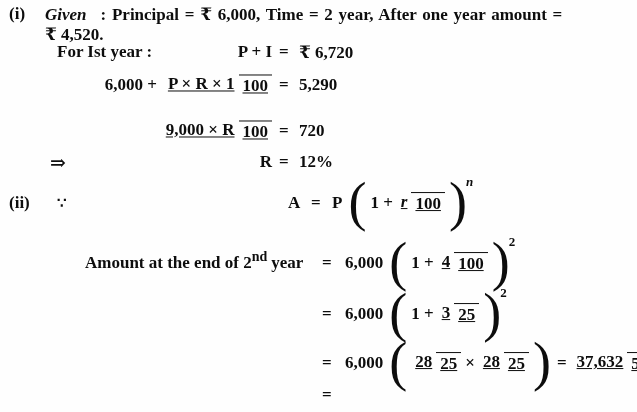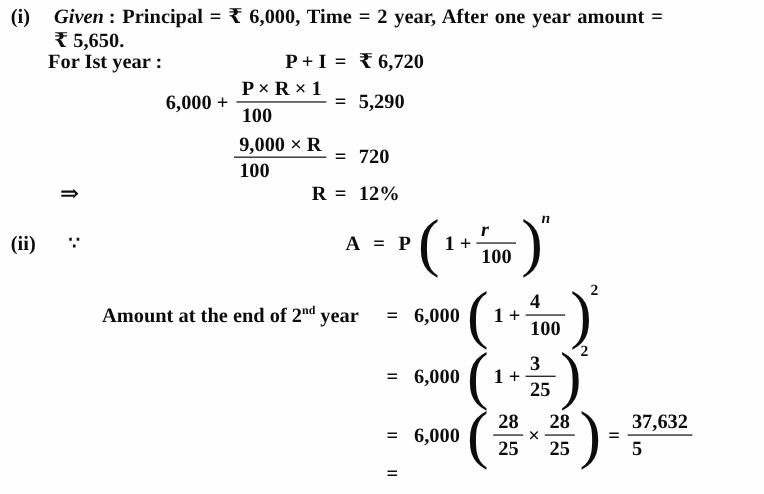--- a/index.html
+++ b/index.html
@@ -8,47 +8,47 @@
     font-family:"Liberation Serif","DejaVu Serif",serif;
     font-weight:700;font-size:17px;color:#0d0d0d;overflow:hidden;
   }
   .abs{position:absolute;white-space:nowrap;}
   .row{position:absolute;left:0;width:637px;}
   .atom{position:absolute;top:50%;transform:translateY(-50%);white-space:nowrap;}
   .lhs1{position:absolute;right:365px;top:50%;transform:translateY(-50%);
         display:flex;align-items:center;gap:7px;white-space:nowrap;}
   .rhsflex{position:absolute;top:50%;transform:translateY(-50%);
         display:flex;align-items:center;gap:6px;white-space:nowrap;}
-  .frac{display:inline-flex;flex-direction:column;text-align:left;line-height:1.12;}
+  .frac{display:inline-flex;text-align:center;line-height:1.12;text-decoration:underline;}
   .frac .num{padding:0 4px 1px;}
   .frac .den{border-top:1.7px solid #0d0d0d;padding:1px 4px 0;}
   .bigp{font-size:54px;font-weight:400;line-height:0.85;}
   .pgroup{display:inline-flex;align-items:center;gap:4px;}
   .pexp{align-self:flex-start;font-size:13px;line-height:1;margin-left:-5px;margin-top:-5px;}
   .it{font-style:italic;}
-  .sup{font-size:10px;vertical-align:super;line-height:0;}
+  .sup{font-size:14px;vertical-align:super;line-height:0;}
   .imp{font-size:19px;}
   .because{font-size:15px;}
-  .giventext{margin-left:4px;word-spacing:1.5px;}
+  .giventext{margin-left:14px;word-spacing:1.5px;}
   .tail{margin-left:4px;font-family:Liberation Serif, serif;}
 </style>
 </head>
 <body>
 
 <div class="page">
 
   <div class="abs" style="top:4px;left:9px">(i)</div>
   <div class="abs" style="top:4px;left:45px">
     <span class="it">Given</span><span class="giventext">: Principal = ₹ 6,000, Time = 2 year, After one year amount =</span>
   </div>
 
-  <div class="abs" style="top:24px;left:45px">₹ 5,650.</div>
+  <div class="abs" style="top:24px;left:45px">₹ 4,520.</div>
 
   <div class="row" style="top:41px;height:22px">
-    <span class="atom" style="left:40px">For Ist year :</span>
+    <span class="atom" style="left:57px">For Ist year :</span>
     <span class="lhs1">P + I</span>
     <span class="atom" style="left:279px">=</span>
     <span class="atom" style="left:299px">₹ 6,720</span>
   </div>
 
   <div class="row" style="top:61px;height:48px">
     <span class="lhs1">
       <span>6,000 +</span>
       <span class="frac">
         <span class="num">P × R × 1</span>

